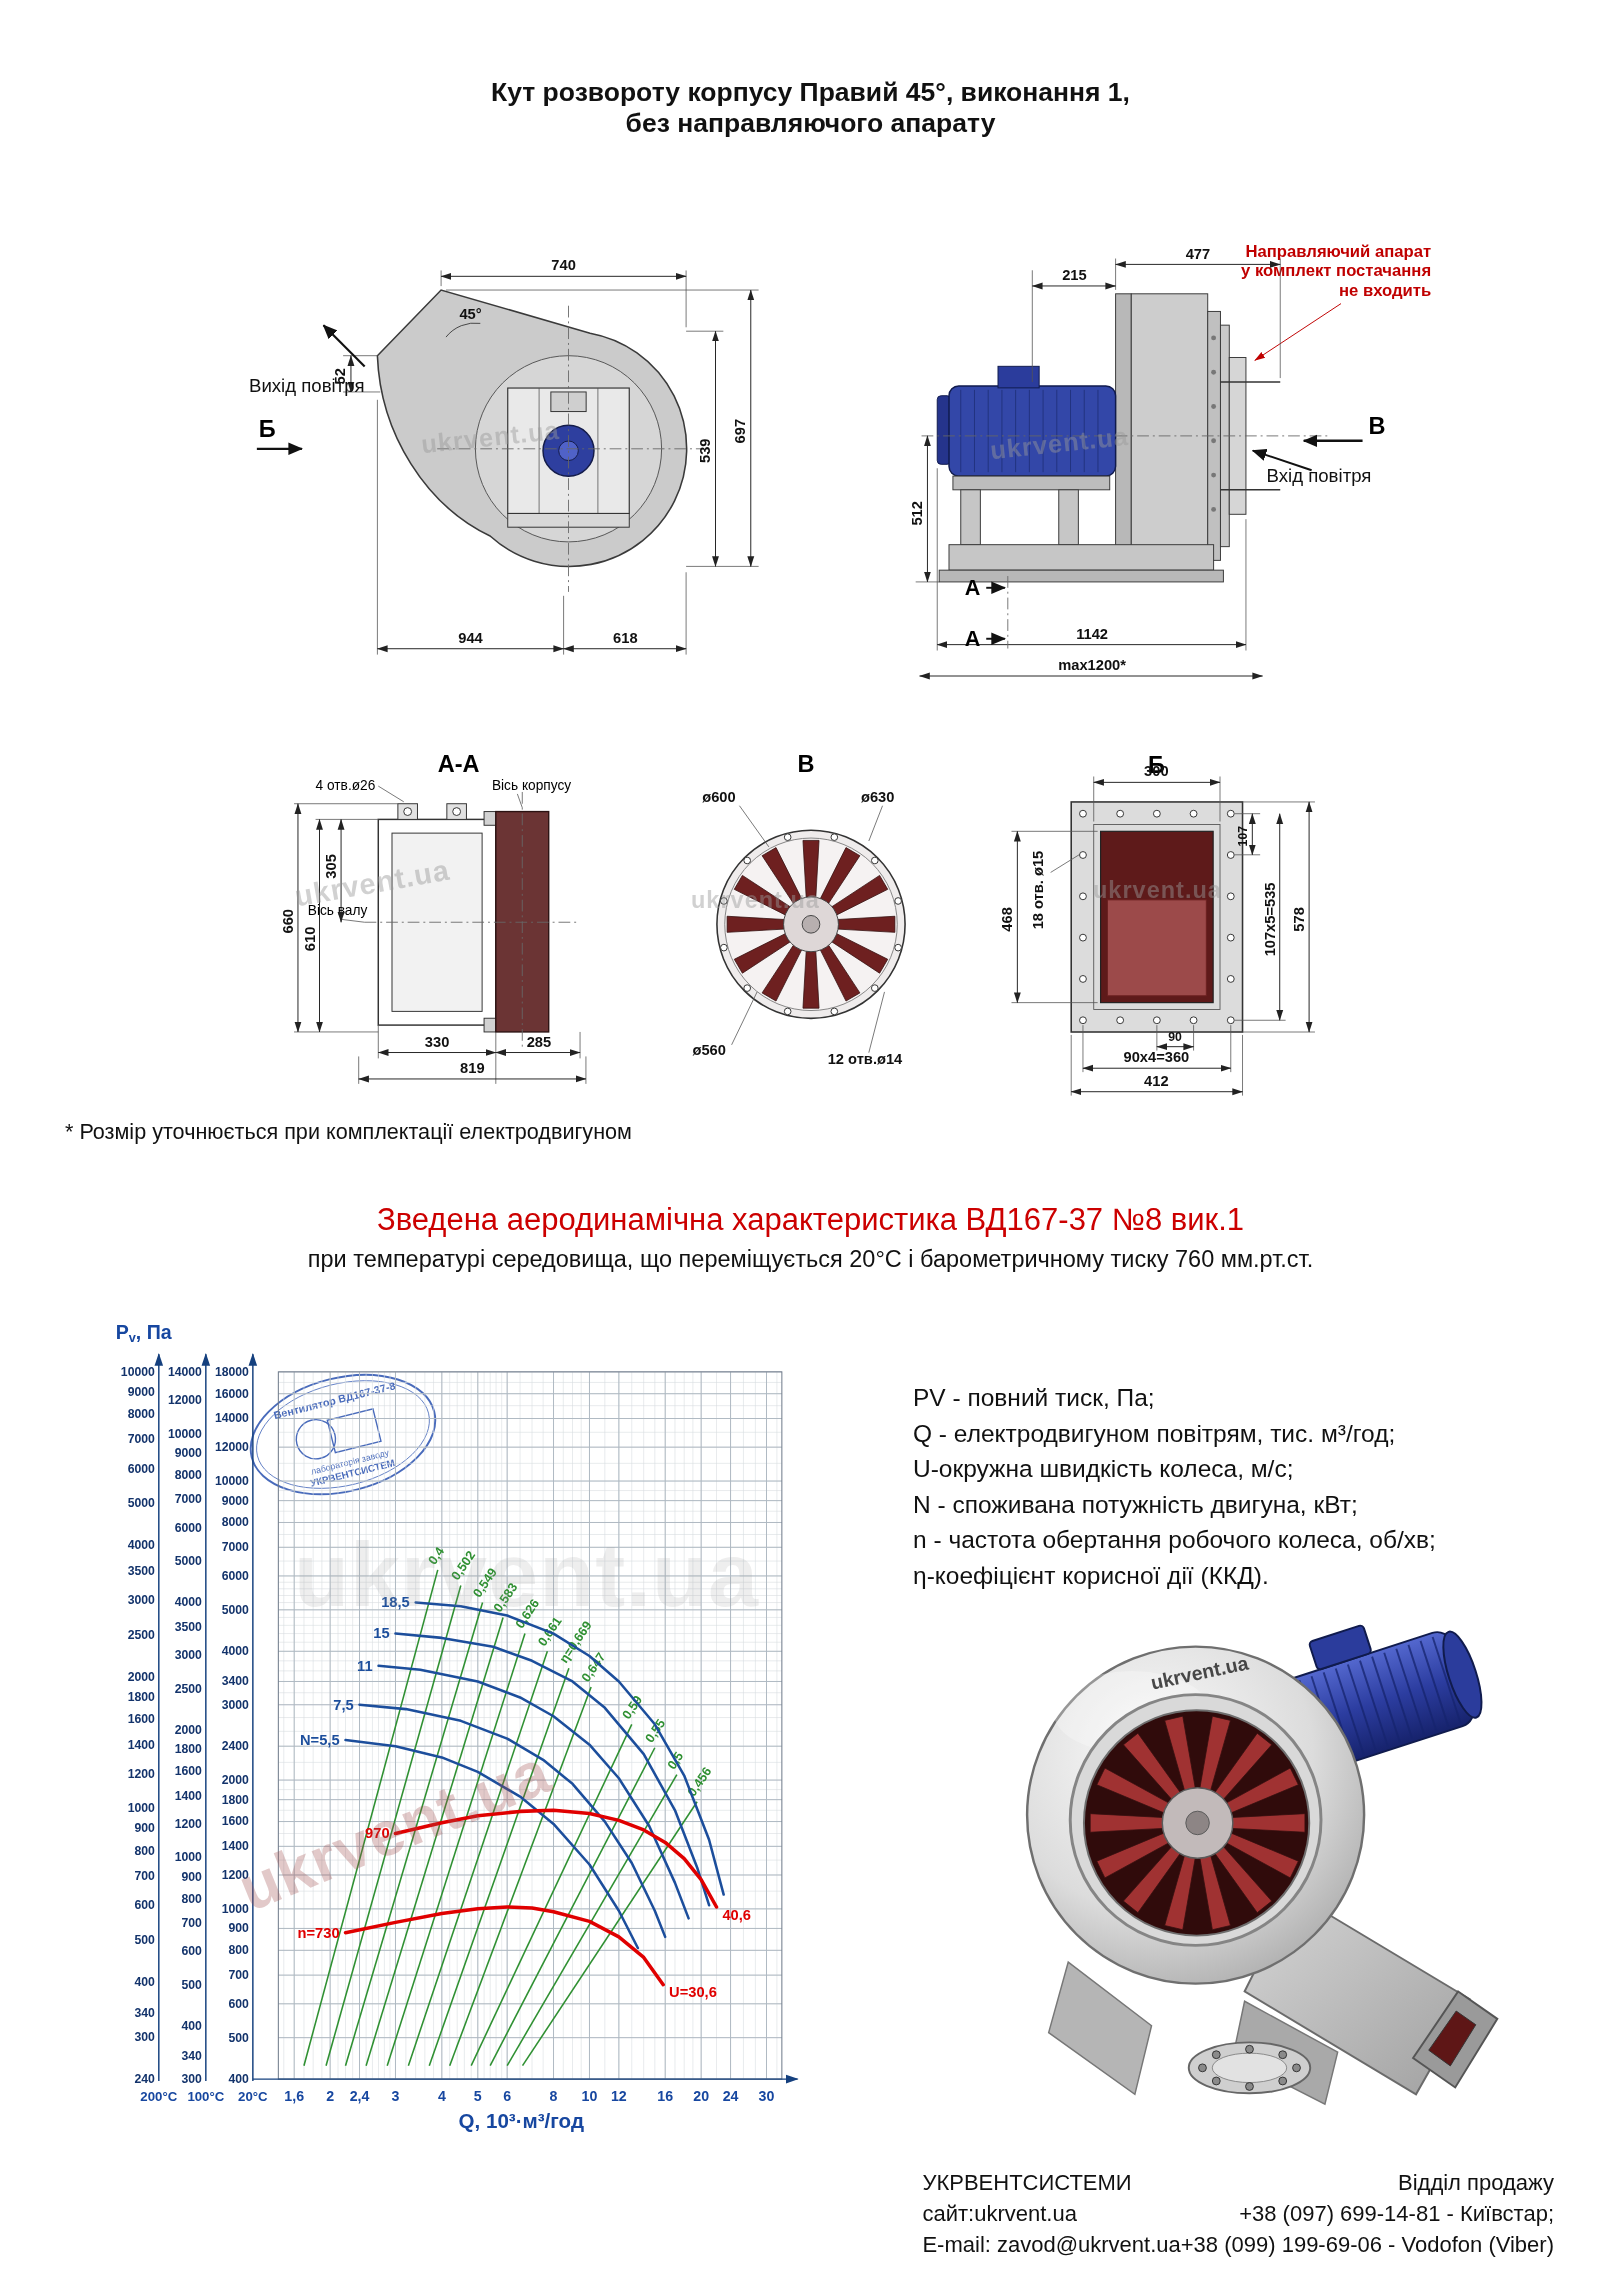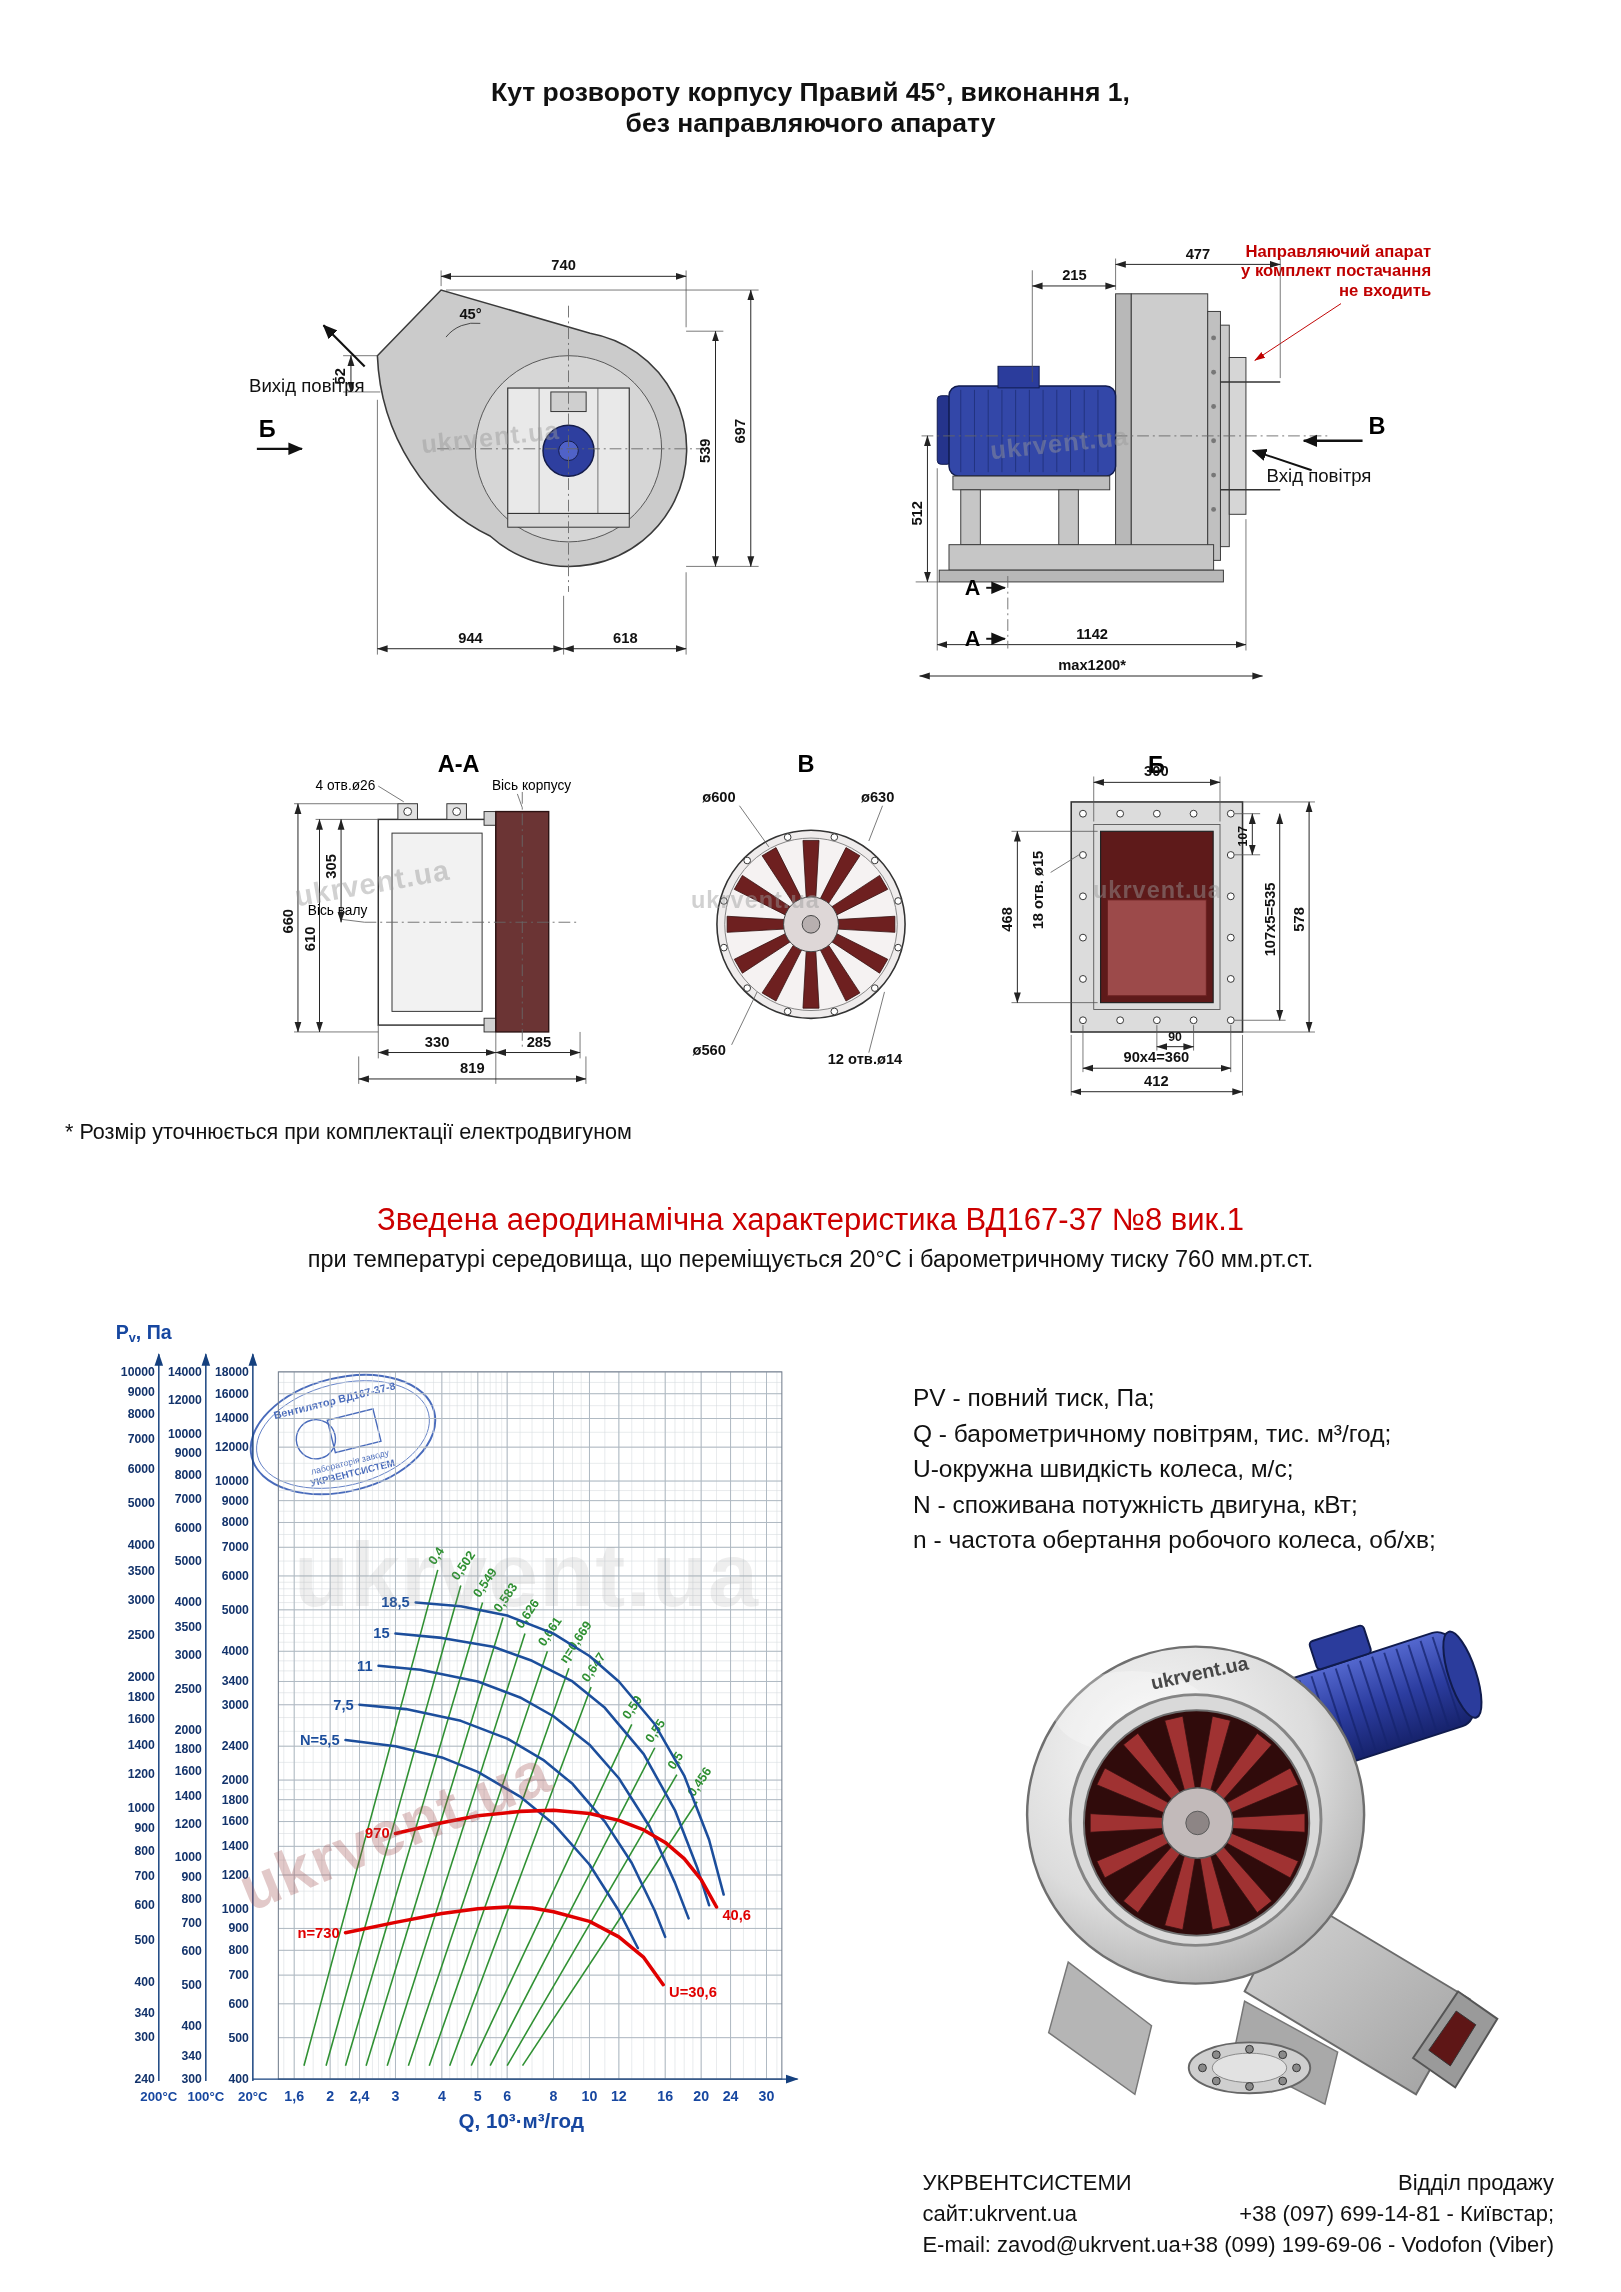--- a/index.html
+++ b/index.html
@@ -628,24 +628,25 @@
     <path d="M311.6,529.3L358.9,518.3L395.6,511.2L438.8,506.7L472.9,505.6L509.6,508.9L539.6,515.9L565.0,525.6L586.9,538.4L606.3,555.0L623.6,576.4L639.3,604.3" fill="none" stroke="#e00000" stroke-width="3.6" stroke-linejoin="round" stroke-linecap="round"></path>
     <text x="305.5871182866352" y="534.3059290042775" text-anchor="end" font-size="15" font-weight="bold" fill="#e00000">970</text>
     <text x="645.3079040034418" y="617.3222116259966" font-size="15" font-weight="bold" fill="#e00000">40,6</text>
     <path d="M260.6,630.5L311.6,620.0L358.9,611.0L395.6,606.2L425.6,604.3L451.0,605.3L472.9,609.1L509.6,619.0L539.6,634.8L565.0,655.8L584.9,683.6" fill="none" stroke="#e00000" stroke-width="3.6" stroke-linejoin="round" stroke-linecap="round"></path>
     <text x="254.57192156907377" y="635.4552962830833" text-anchor="end" font-size="15" font-weight="bold" fill="#e00000">n=730</text>
     <text x="590.8587005696663" y="696.5877645239551" font-size="15" font-weight="bold" fill="#e00000">U=30,6</text>
   </svg>
 
 <div class="abs" style="left:913px;top:1380px;width:627px">
   <div class="legend-line">PV - повний тиск, Па;</div>
-  <div class="legend-line">Q - барометричному повітрям, тис. м³/год;</div>
+  <div class="legend-line">Q - електродвигуном повітрям, тис. м³/год;</div>
   <div class="legend-line">U-окружна швидкість колеса, м/с;</div>
   <div class="legend-line">N - споживана потужність двигуна, кВт;</div>
   <div class="legend-line">n - частота обертання робочого колеса, об/хв;</div>
+  <div class="legend-line">η-коефіцієнт корисної дії (ККД).</div>
 </div>
 
 <svg class="abs" style="left:921px;top:1580px" width="608" height="529" viewBox="0 0 620 540">
  <defs>
   <radialGradient id="gBody" cx="38%" cy="32%" r="78%">
     <stop offset="0" stop-color="#fbfbfb"></stop>
         <stop offset="0.6" stop-color="#dcdcdc"></stop>
         <stop offset="1" stop-color="#a8a8a8"></stop>
   </radialGradient>
   <linearGradient id="gMotor" x1="0" y1="0" x2="0" y2="1">

